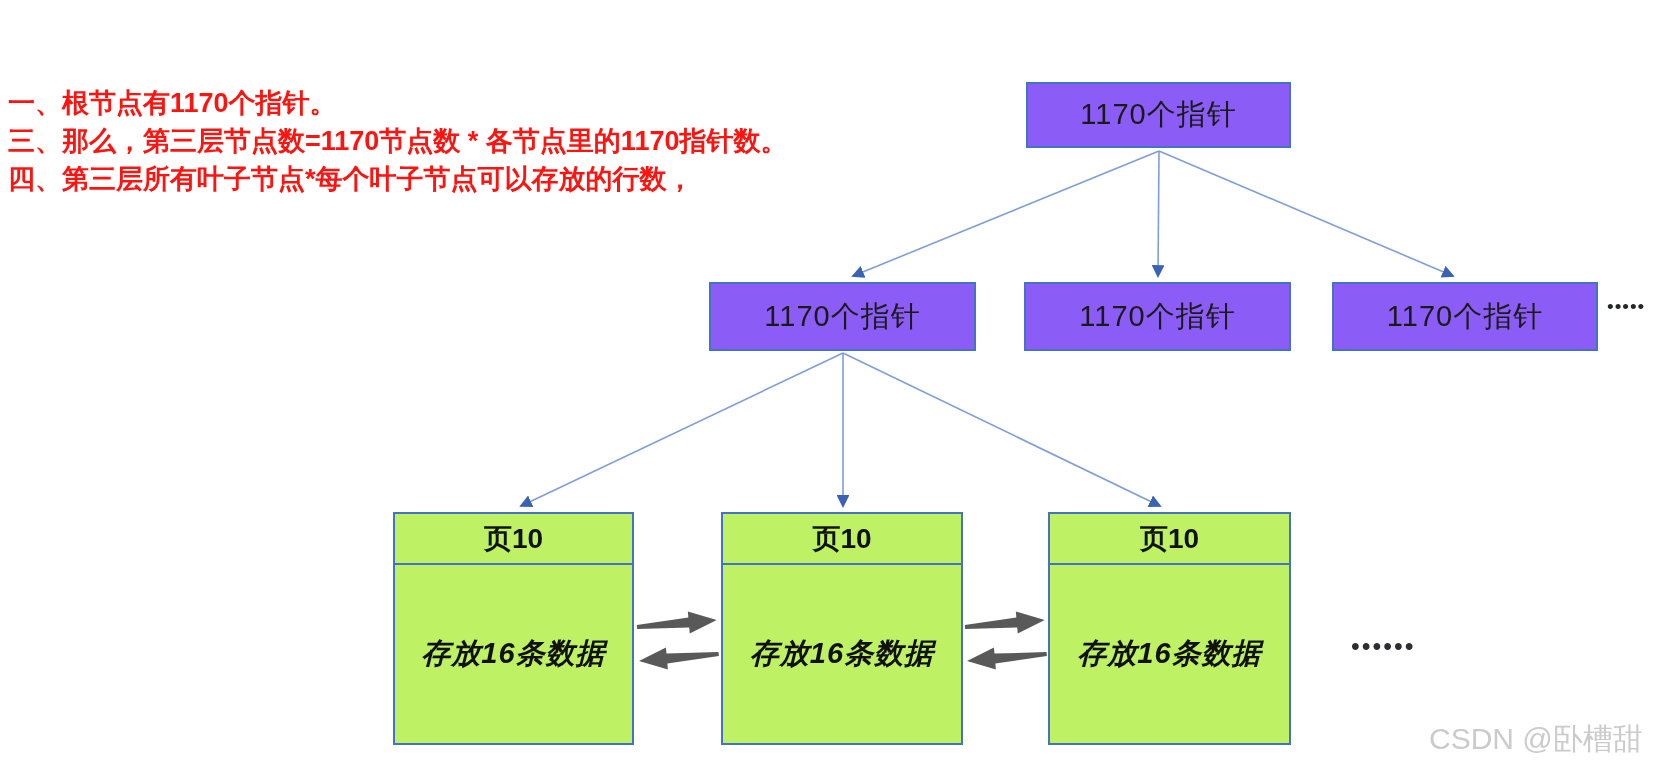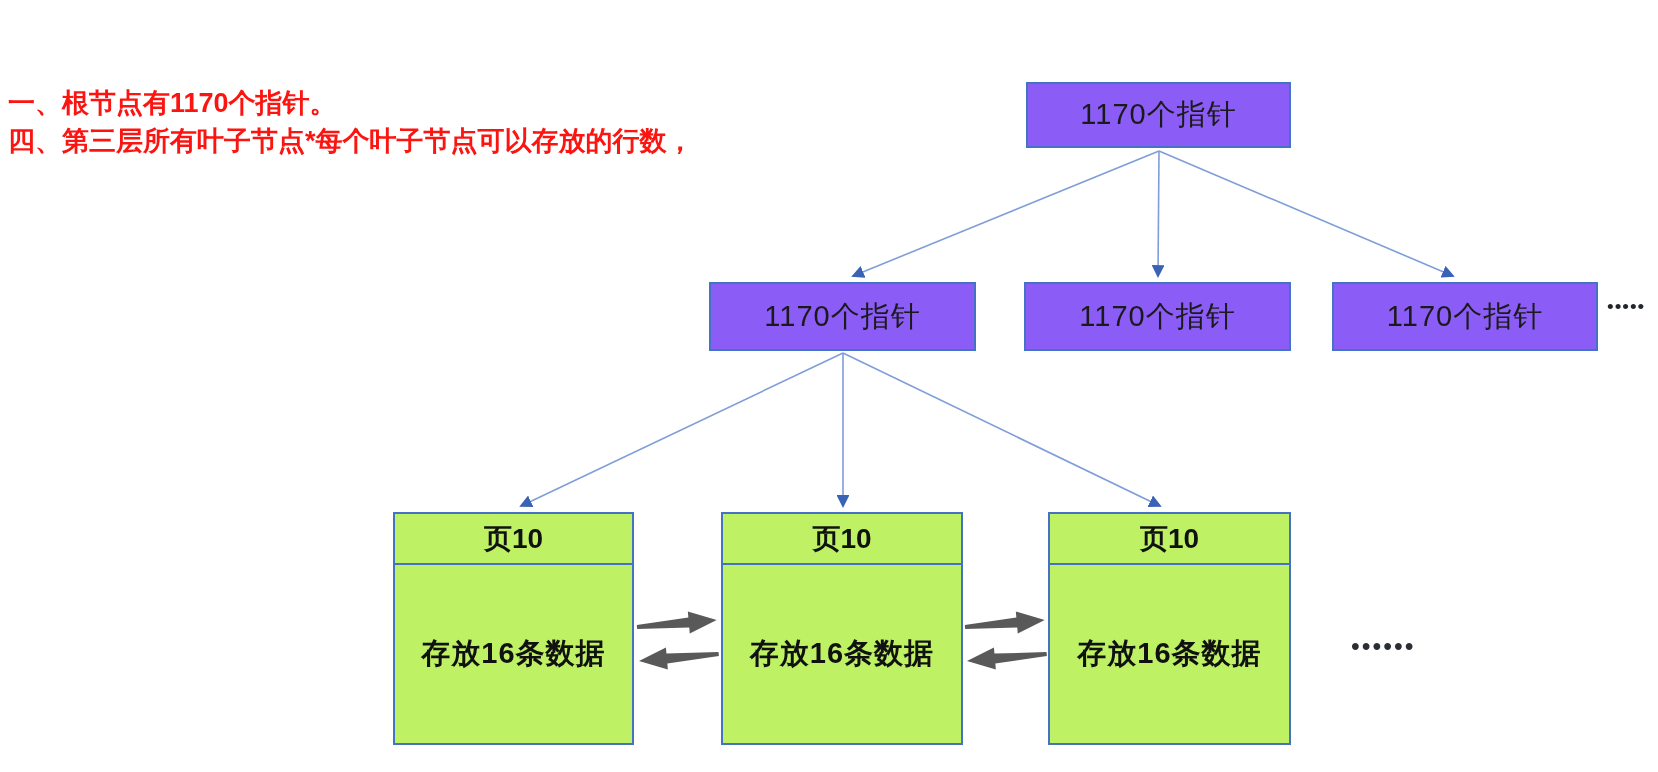--- a/index.html
+++ b/index.html
@@ -19,21 +19,21 @@
     display:flex;align-items:center;justify-content:center;
     color:#1a1a1a;font-size:29px;letter-spacing:1px;
   }
 
   
   .leaf{position:absolute;background:#bef264;border:2.5px solid #4472c4;display:flex;flex-direction:column;}
   .leaf-header{
     height:49px;border-bottom:2px solid #4472c4;display:flex;align-items:center;justify-content:center;
     color:#111;font-size:28px;font-weight:700;
   }
-  .leaf-body{flex:1;display:flex;align-items:center;justify-content:center;color:#111;font-size:29px;font-weight:700;letter-spacing:1px;}
+  .leaf-body{flex:1;display:flex;align-items:center;justify-content:center;color:#111;font-size:29px;font-weight:700;letter-spacing:1px;font-style:italic;}
 
   .dots-l2{position:absolute;left:1607px;top:296px;color:#23262b;font-size:19px;letter-spacing:1px;white-space:nowrap;}
   .dots-leaf{position:absolute;left:1351px;top:632px;color:#2b2e33;font-size:25px;letter-spacing:2px;white-space:nowrap;}
 
   .watermark{position:absolute;left:1429px;top:719px;color:#cbcbcb;font-size:30px;white-space:nowrap;}
 </style>
 </head>
 <body>
 
 <div class="page">
@@ -68,20 +68,21 @@
         <polygon points="0,-2 52,-5 52,-11 80,0 52,11 52,5 0,2"></polygon>
       </g>
       <g transform="translate(967,661) rotate(-5)">
         <polygon points="80,-2 28,-5 28,-11 0,0 28,11 28,5 80,2"></polygon>
       </g>
     </g>
   </svg>
 
   <div class="annotation">
     <div>一、根节点有1170个指针。</div>
+    <div>三、那么，第三层节点数=1170节点数 * 各节点里的1170指针数。</div>
     <div>四、第三层所有叶子节点*每个叶子节点可以存放的行数，</div>
   </div>
 
   <div class="node" style="left:1026px;top:82px;width:261px;height:62px">
     <span>1170个指针</span>
   </div>
 
   <div class="node" style="left:709px;top:282px;width:263px;height:65px">
     <span>1170个指针</span>
   </div>
@@ -100,14 +101,15 @@
   <div class="leaf" style="left:721px;top:512px;width:238px;height:229px">
     <div class="leaf-header">页10</div>
     <div class="leaf-body">存放16条数据</div>
   </div>
   <div class="leaf" style="left:1048px;top:512px;width:239px;height:229px">
     <div class="leaf-header">页10</div>
     <div class="leaf-body">存放16条数据</div>
   </div>
   <div class="dots-leaf">••••••</div>
 
+  <div class="watermark">CSDN @卧槽甜</div>
 
 </div>
 
 </body></html>

